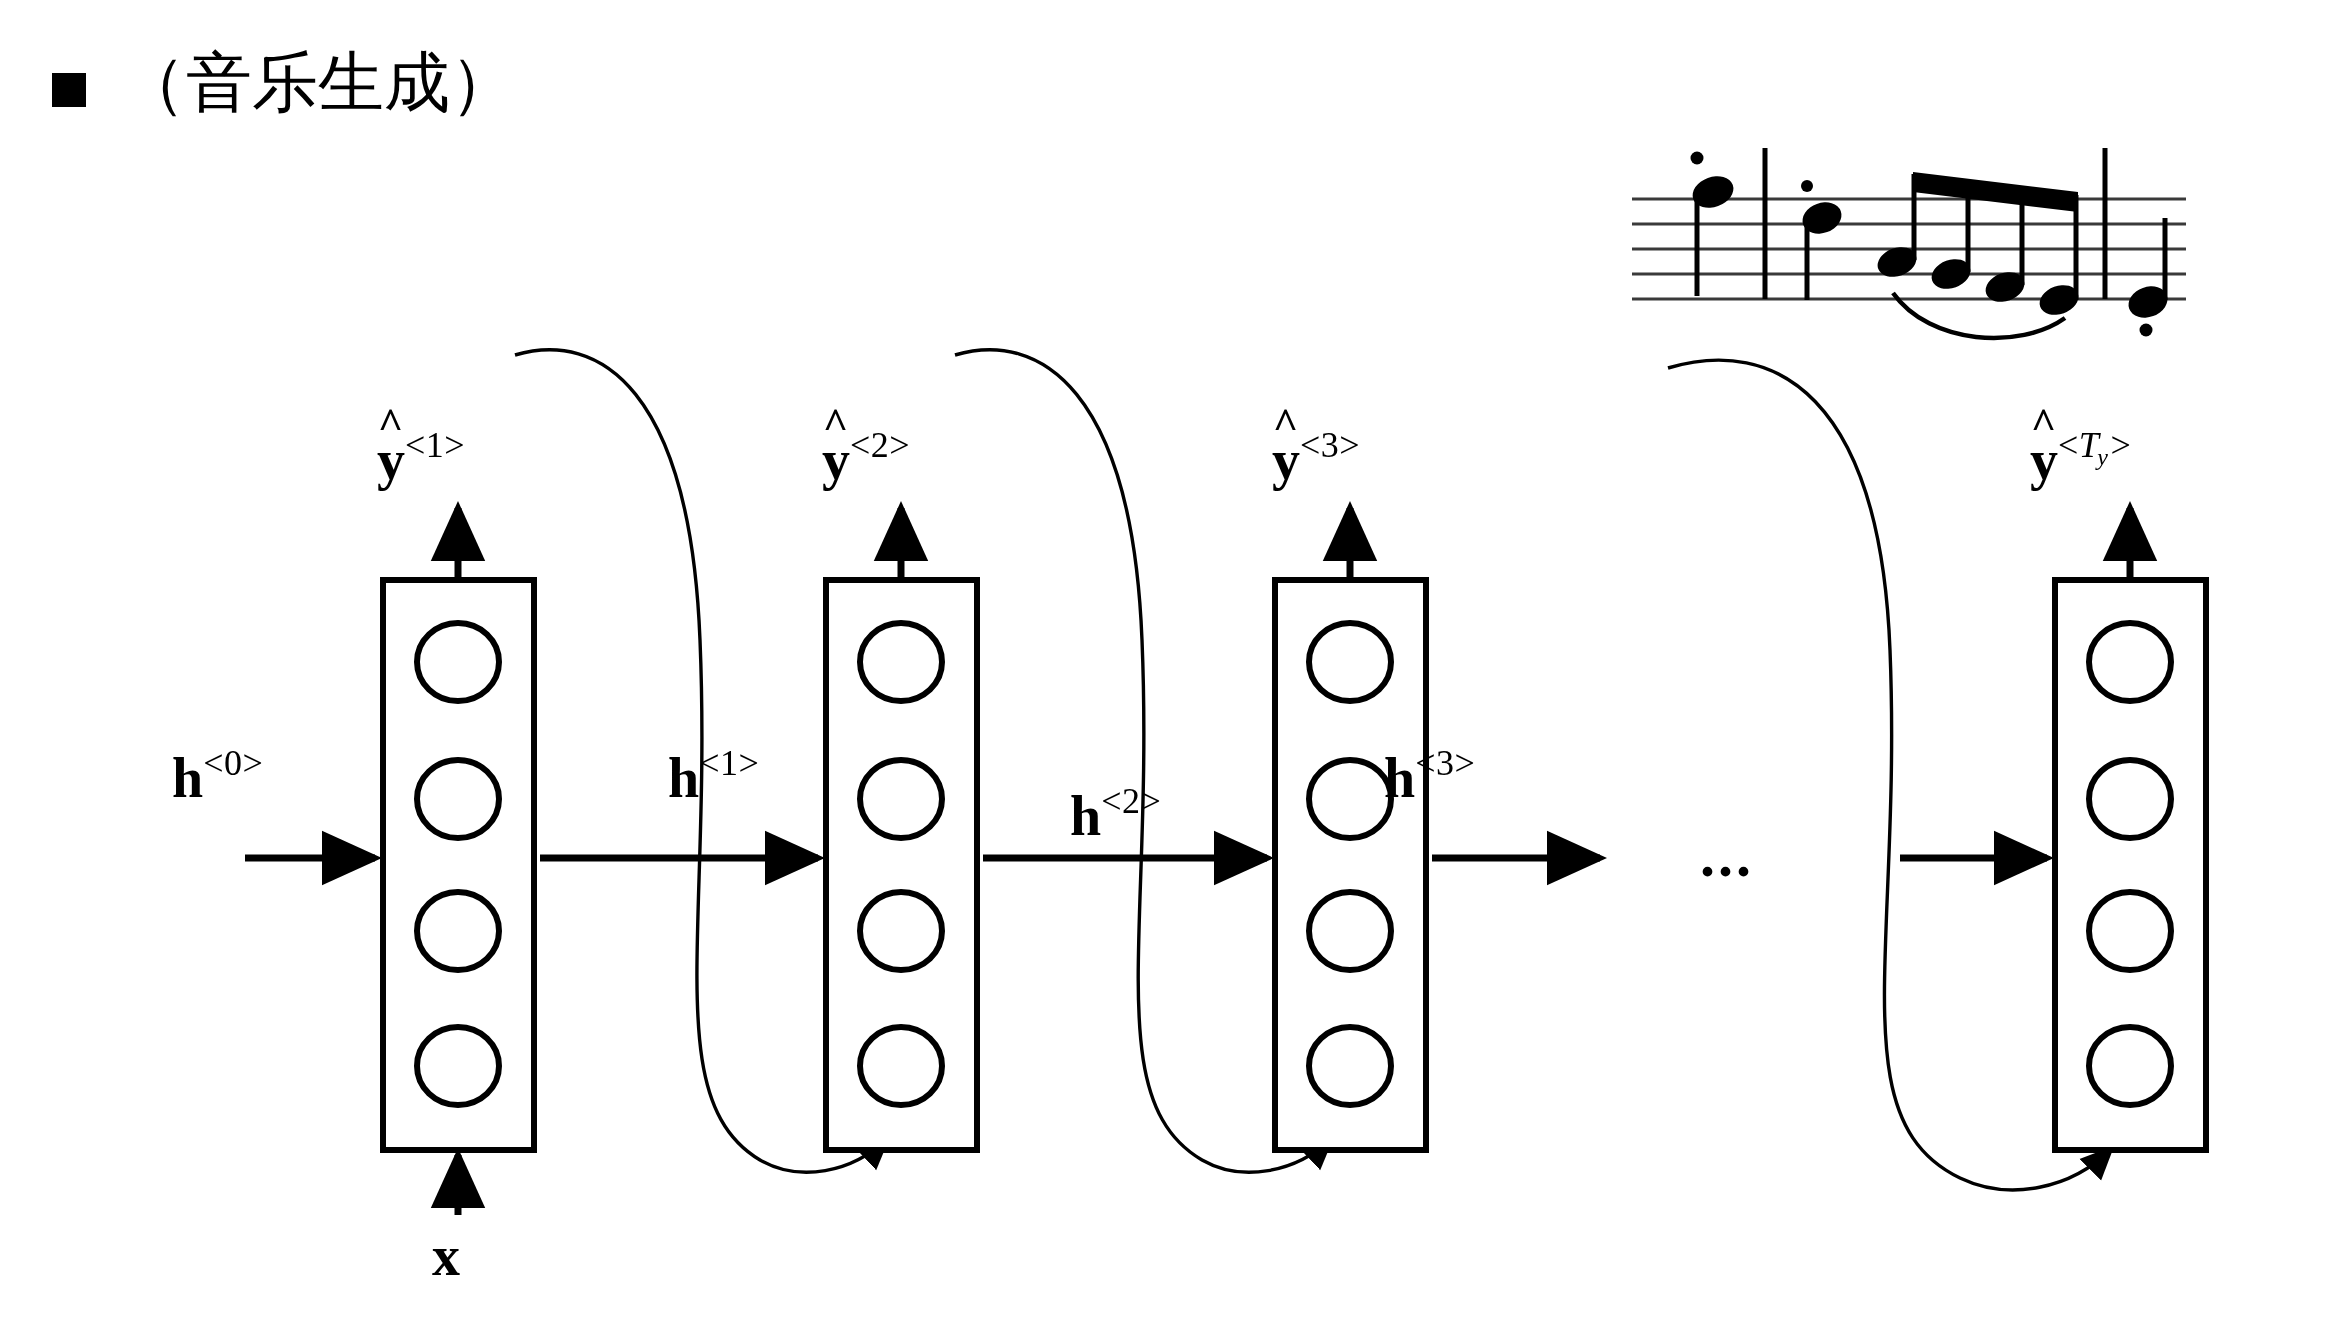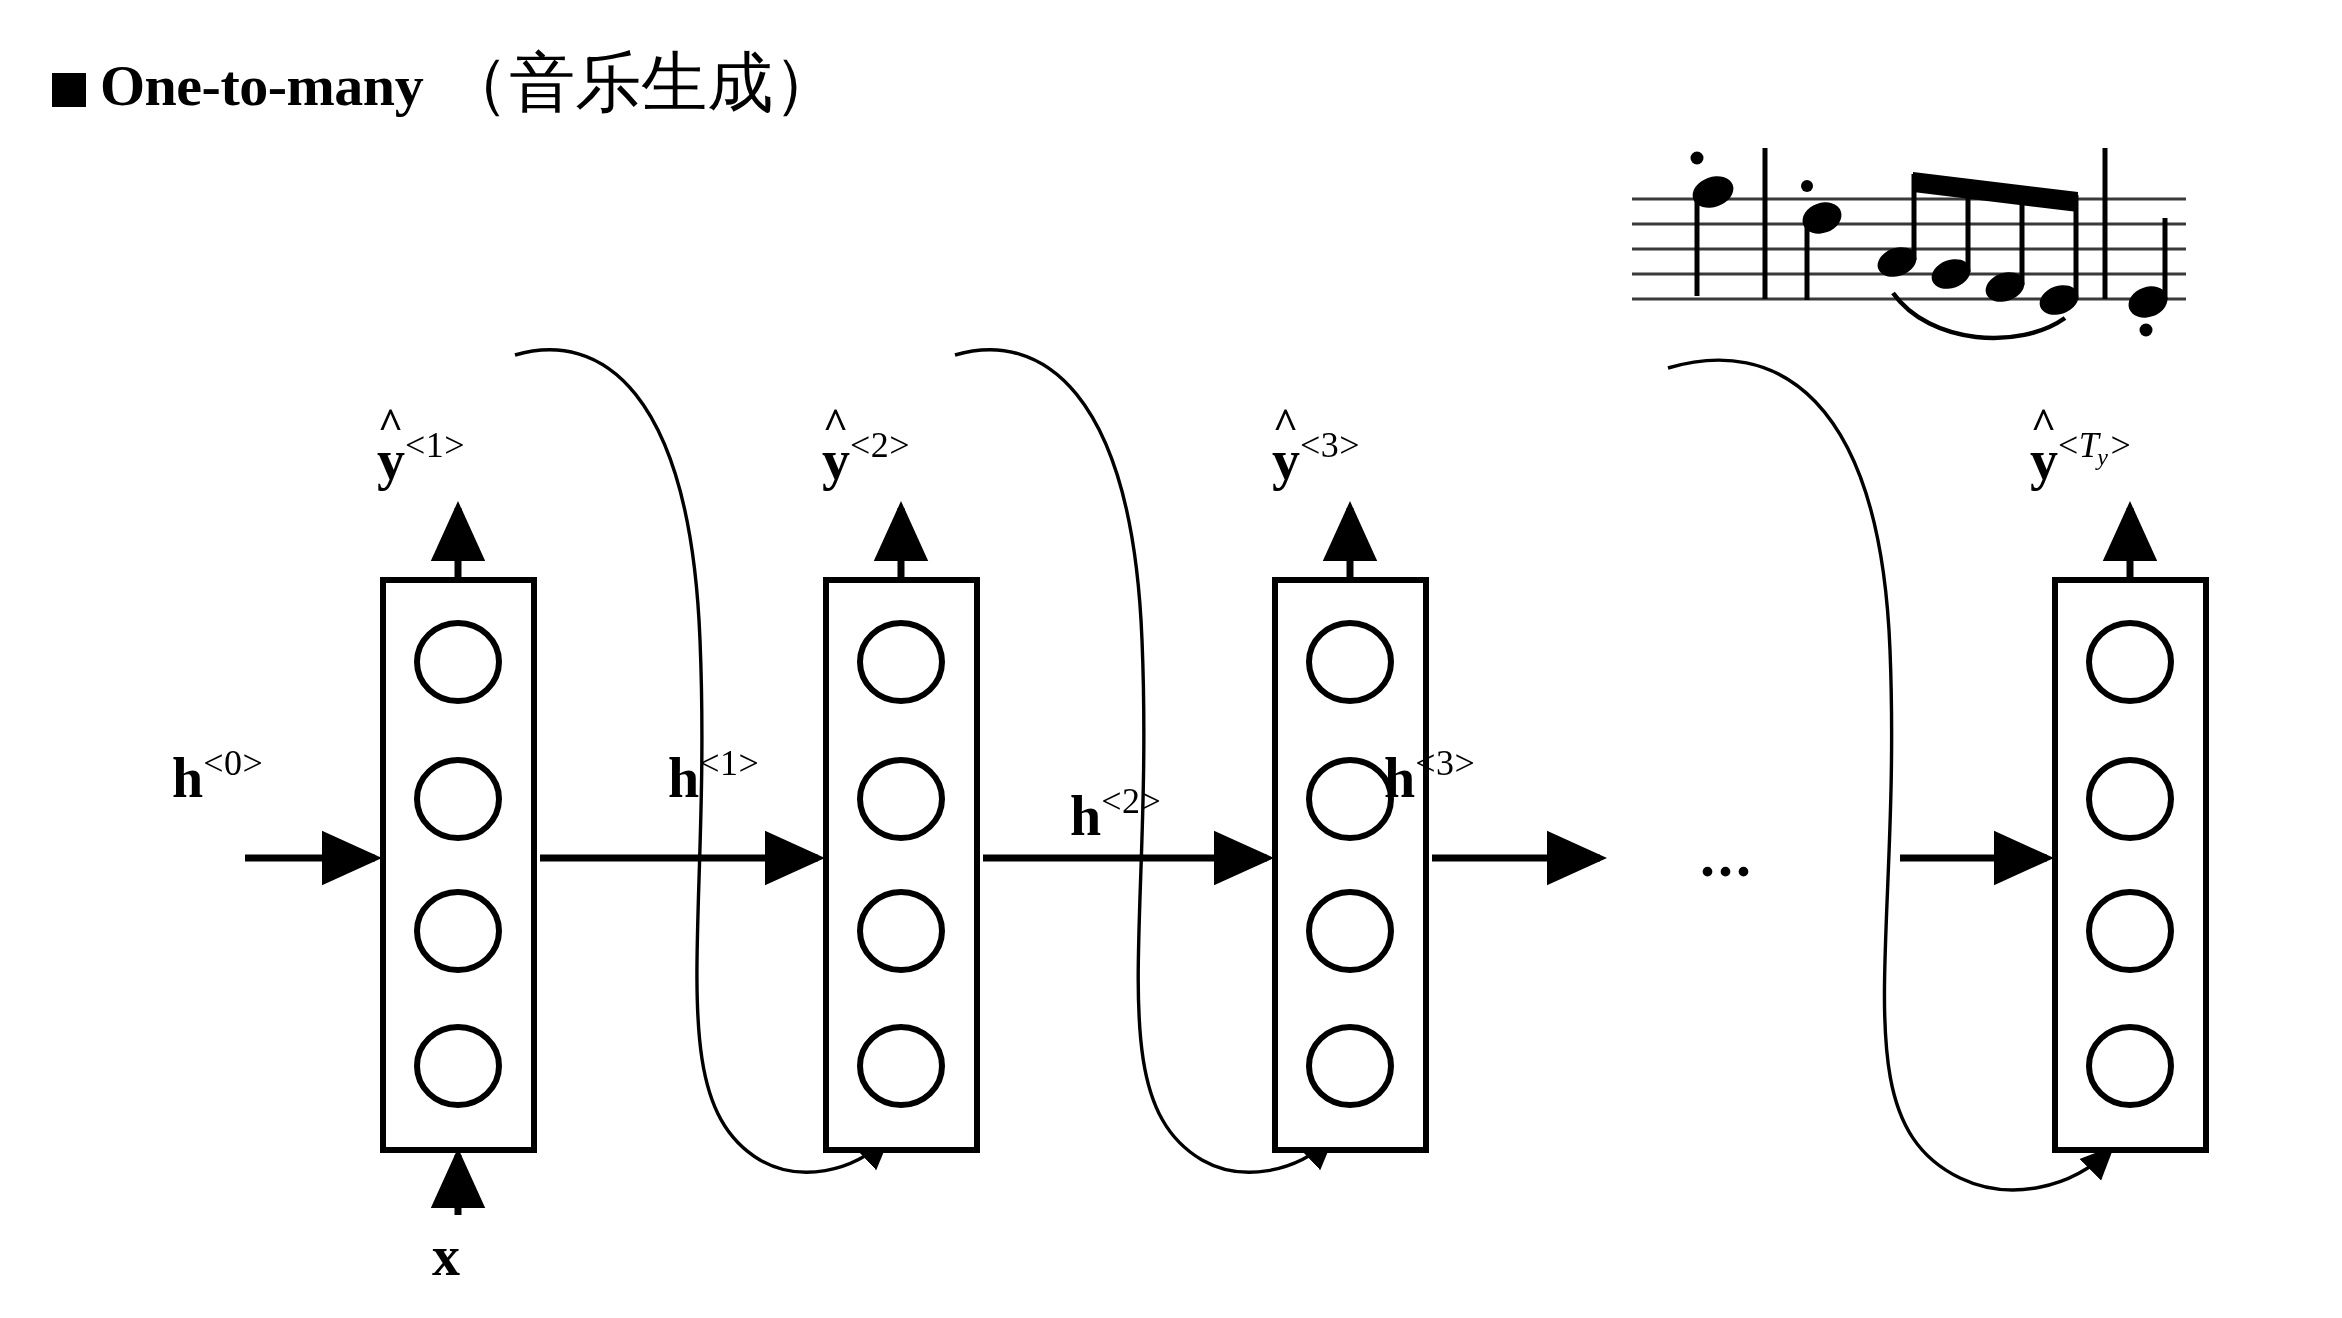--- a/index.html
+++ b/index.html
@@ -109,21 +109,20 @@
     letter-spacing: 3px;
     line-height: 1;
     font-family: "Liberation Serif", "DejaVu Serif", serif;
   }
 </style>
 </head>
 <body>
 
 <div id="title-bar">
   <span id="title-bullet"></span>
-  <span id="title-text-en">One-to-many</span>
   <span id="title-text-cn">（音乐生成）</span>
 </div>
 
 <div id="diagram">
 
   <svg id="diagram-svg" width="2342" height="1318" viewBox="0 0 2342 1318">
 
     <defs>
       <marker id="arrowhead" markerWidth="9" markerHeight="9" refX="7.6" refY="4.5" orient="auto" markerUnits="strokeWidth">
         <path d="M0,0.6 L8.6,4.5 L0,8.4 Z" fill="#000000"></path>

